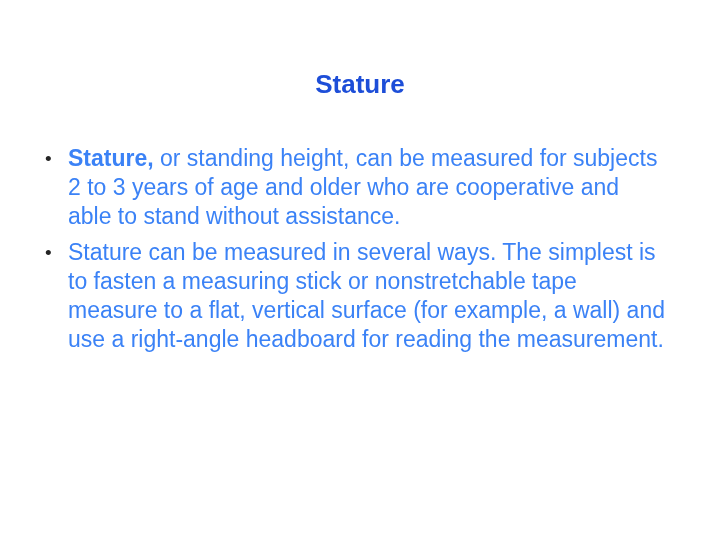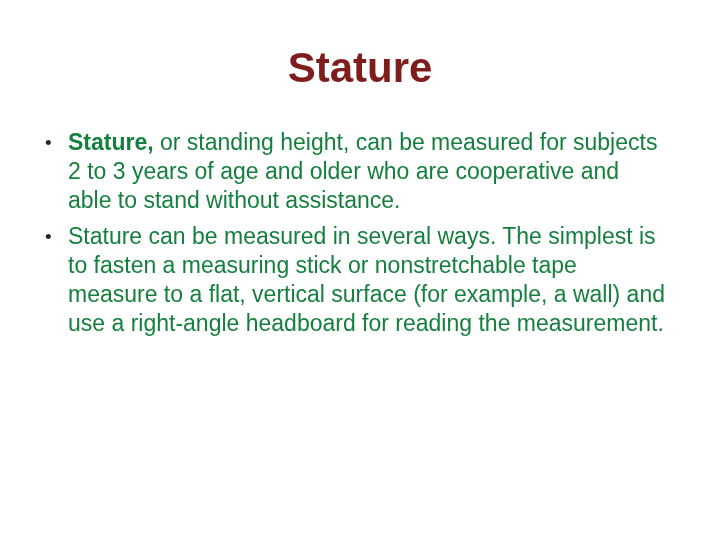--- a/index.html
+++ b/index.html
@@ -11,35 +11,35 @@
     position: relative;
     width: 720px;
     height: 540px;
     background: #ffffff;
     overflow: hidden;
     box-sizing: border-box;
     font-family: "Liberation Sans", sans-serif;
     color: #212121;
   }
   .slide-title {
-    margin: 0;
+    margin: 16px;
     padding-top: 46px;
     text-align: center;
-    font-size: 42px;
+    font-size: 26px;
     line-height: 44px;
     font-weight: bold;
-    color: #7f1d1d;
+    color: #1d4ed8;
   }
   .bullet-list {
     list-style: none;
     margin: 38px 0 0 0;
     padding: 0 55px 0 68px;
     font-size: 23px;
     line-height: 29px;
-    color: #15803d;
+    color: #3b82f6;
   }
   .bullet-list li {
     position: relative;
     margin-bottom: 7px;
   }
   .bullet-list li::before {
     content: "\2022";
     position: absolute;
     left: -23px;
     top: 0;

